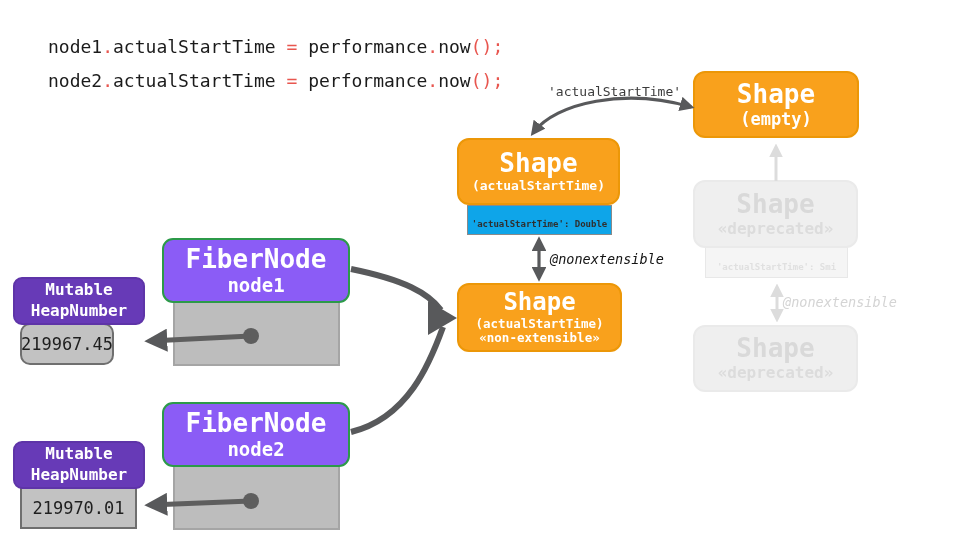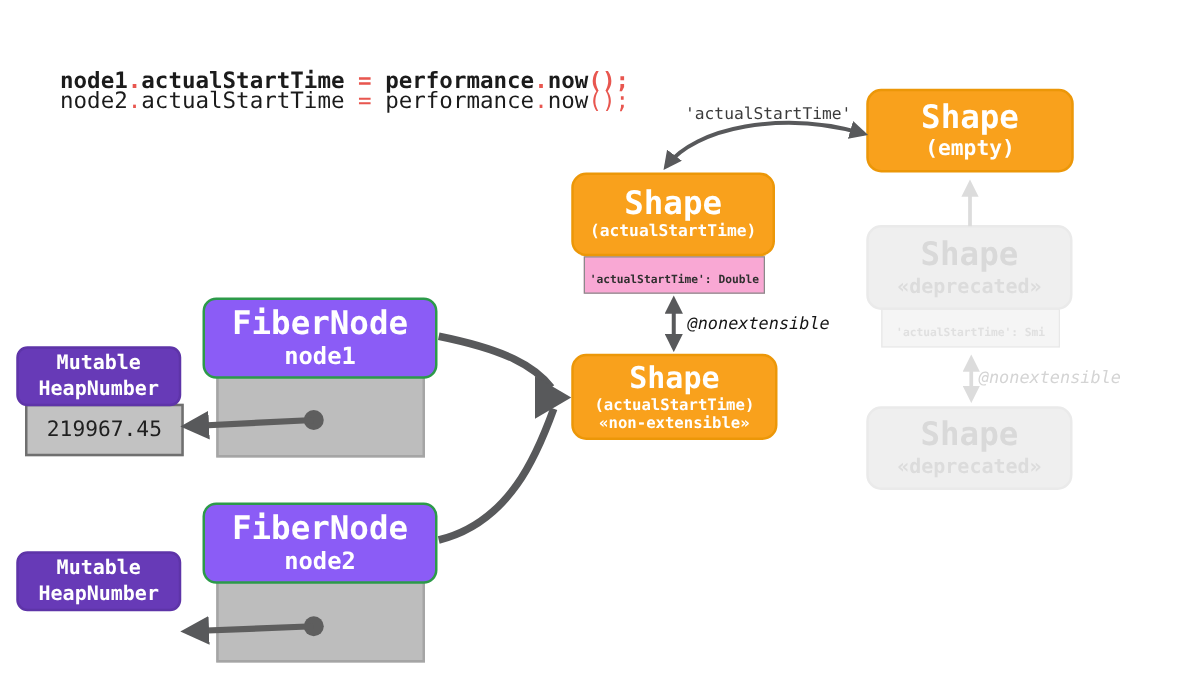--- a/index.html
+++ b/index.html
@@ -8,21 +8,21 @@
   .code-line{position:absolute;white-space:pre;font-size:18px;color:#1b1b1b;}
   .tk-red{color:#E8564F;}
   .box{position:absolute;box-sizing:border-box;display:flex;flex-direction:column;align-items:center;
        justify-content:center;text-align:center;line-height:1.15;}
   .orange{background:#F9A11C;border:2px solid #EC9708;border-radius:12px;color:#fff;z-index:2;}
   .green{background:#8b5cf6;border:2px solid #2C9A49;border-radius:11px;color:#fff;z-index:2;}
   .purple{background:#673AB7;border:2px solid #5E34A8;border-radius:9px;color:#fff;z-index:2;}
   .memrect{position:absolute;box-sizing:border-box;background:#BDBDBD;border:2px solid #A5A5A5;z-index:1;}
   .valbox{position:absolute;box-sizing:border-box;background:#C2C2C2;border:2px solid #6F6F6F;z-index:1;
           display:flex;align-items:center;justify-content:center;font-size:17px;color:#1f1f1f;}
-  .slot{position:absolute;box-sizing:border-box;background:#f9a8d4;border:1.5px solid #8A8A8A;z-index:1;
+  .slot{position:absolute;box-sizing:border-box;background:#0ea5e9;border:1.5px solid #8A8A8A;z-index:1;
         display:flex;align-items:flex-end;justify-content:center;font-size:9px;font-weight:bold;
         color:#2F2F2F;padding-bottom:5px;}
   .faded{background:#EFEFEF;border:2px solid #EAEAEA;color:#D9D9D9;}
   .slot.fadeslot{background:#F5F5F5;border:1.5px solid #E8E8E8;color:#E0E0E0;}
   .bt{font-weight:bold;font-size:26px;}
   .bs{font-weight:bold;font-size:17px;}
   .bs-md{font-weight:bold;font-size:13px;}
   .bs-sm{font-weight:bold;font-size:12.5px;}
   .bt-sm{font-weight:bold;font-size:24px;}
   .dep-st{font-weight:bold;font-size:16px;color:#DCDCDC;}
@@ -31,21 +31,21 @@
   .note{position:absolute;font-style:italic;font-size:13.5px;color:#141414;z-index:2;}
   .note.nfade{color:#D4D4D4;}
   .tlabel{position:absolute;font-size:13px;color:#3C3C3C;z-index:2;}
   svg.overlay{position:absolute;left:0;top:0;z-index:3;pointer-events:none;}
 </style>
 </head>
 <body>
 
 <div class="stage">
 
-  <div class="code-line" style="left:48px;top:54px;font-weight:bold;"><span>node1</span><span class="tk-red">.</span><span>actualStartTime</span><span> </span><span class="tk-red">=</span><span> </span><span>performance</span><span class="tk-red">.</span><span>now</span><span class="tk-red">();</span></div>
+  <div class="code-line" style="left:48px;top:36px;"><span>node1</span><span class="tk-red">.</span><span>actualStartTime</span><span> </span><span class="tk-red">=</span><span> </span><span>performance</span><span class="tk-red">.</span><span>now</span><span class="tk-red">();</span></div>
   <div class="code-line" style="left:48px;top:70px;"><span>node2</span><span class="tk-red">.</span><span>actualStartTime</span><span> </span><span class="tk-red">=</span><span> </span><span>performance</span><span class="tk-red">.</span><span>now</span><span class="tk-red">();</span></div>
 
   <div class="tlabel" style="left:548px;top:84px;width:140px;">'actualStartTime'</div>
 
   <div class="slot" style="left:467px;top:205px;width:145px;height:30px;">'actualStartTime': Double</div>
   <div class="slot fadeslot" style="left:705px;top:247px;width:143px;height:31px;">'actualStartTime': Smi</div>
 
   <div class="box orange" style="left:693px;top:71px;width:166px;height:67px;">
     <div class="bt">Shape</div>
     <div class="bs">(empty)</div>
@@ -72,31 +72,32 @@
   <div class="box faded" style="left:693px;top:325px;width:165px;height:67px;border-radius:12px;z-index:2;">
     <div class="bt">Shape</div>
     <div class="dep-st">«deprecated»</div>
   </div>
 
   <div class="memrect" style="left:173px;top:300px;width:167px;height:66px;"></div>
   <div class="box green" style="left:162px;top:238px;width:188px;height:65px;">
     <div class="bt">FiberNode</div>
     <div class="subname">node1</div>
   </div>
-  <div class="valbox" style="left:20px;top:323px;width:127px;height:42px;">219967.45</div>
+  <div class="valbox" style="left:20px;top:323px;width:94px;height:42px;border-radius:10px;">219967.45</div>
   <div class="box purple" style="left:13px;top:277px;width:132px;height:48px;">
     <div class="tagline">Mutable</div>
     <div class="tagline">HeapNumber</div>
   </div>
 
   <div class="memrect" style="left:173px;top:464px;width:167px;height:66px;"></div>
   <div class="box green" style="left:162px;top:402px;width:188px;height:65px;">
     <div class="bt">FiberNode</div>
     <div class="subname">node2</div>
   </div>
+  <div class="valbox" style="left:20px;top:487px;width:117px;height:42px;">219970.01</div>
   <div class="box purple" style="left:13px;top:441px;width:132px;height:48px;">
     <div class="tagline">Mutable</div>
     <div class="tagline">HeapNumber</div>
   </div>
 
   <svg class="overlay" width="960" height="540" viewBox="0 0 960 540">
     <defs>
       <marker id="mDark" viewBox="0 0 10 10" refX="7.5" refY="5" markerWidth="4.6" markerHeight="4.6" orient="auto-start-reverse">
         <path d="M0,0 L10,5 L0,10 Z" fill="#58595B"></path>
       </marker>

